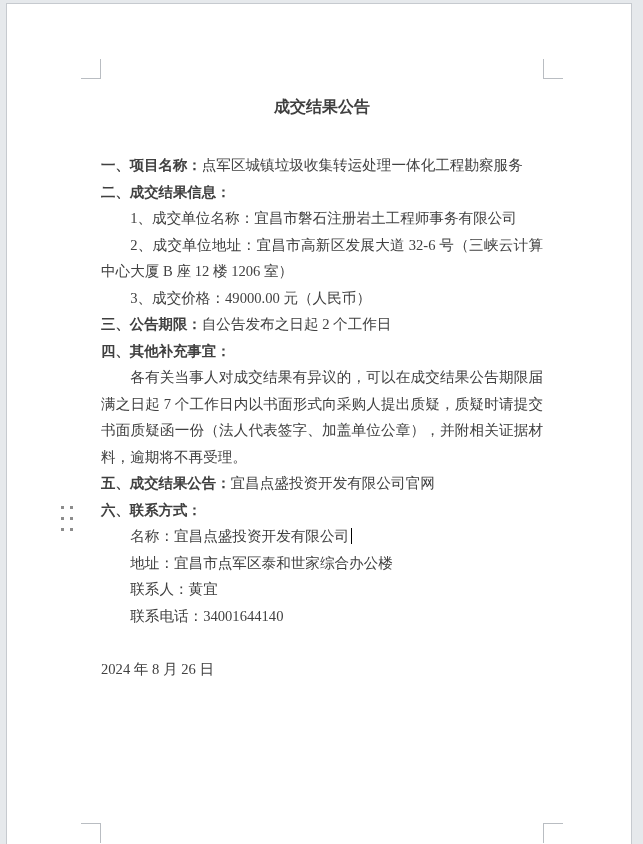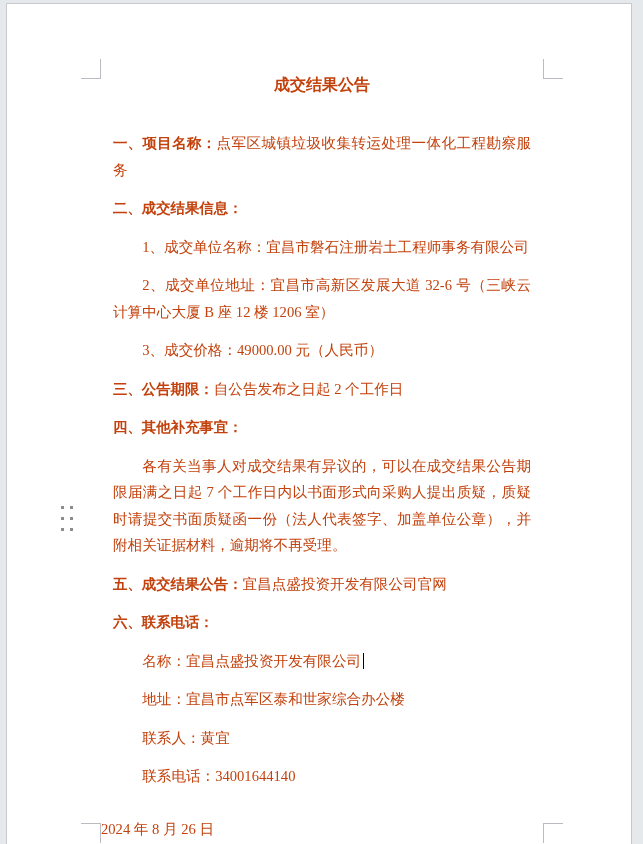--- a/index.html
+++ b/index.html
@@ -17,33 +17,33 @@
     border:1px solid #c6cacf;
     box-sizing:border-box;
   }
   
   .crop { position:absolute; width:19px; height:19px; z-index:3; }
   .crop.tl { left:81px;  top:59px;  border-right:1px solid #b9bdc2; border-bottom:1px solid #b9bdc2; }
   .crop.tr { left:543px; top:59px;  border-left:1px solid #b9bdc2;  border-bottom:1px solid #b9bdc2; }
   .crop.bl { left:81px;  top:823px; border-right:1px solid #b9bdc2; border-top:1px solid #b9bdc2; }
   .crop.br { left:543px; top:823px; border-left:1px solid #b9bdc2;  border-top:1px solid #b9bdc2; }
   .content {
-    position:absolute; left:101px; top:72px; width:442px;
-    color:#c2410c;
+    position:absolute; left:101px; top:94px; width:442px;
+    color:#404040;
     z-index:2;
   }
   .doc-title {
     font-family:"Liberation Sans","DejaVu Sans",sans-serif;
     font-weight:bold;
     font-size:16px; line-height:20px;
     text-align:center;
     margin:3px 0 35px 0;
   }
   .doc-body p {
-    margin:12px;
+    margin:0;
     font-size:14.6px;
     line-height:26.5px;
     text-align:justify;
   }
   .doc-body p.ind { text-indent:2em; }
   .doc-body .lbl {
     font-weight:bold;
     font-family:"Liberation Sans","DejaVu Sans",sans-serif;
     font-size:14.4px;
   }
@@ -95,20 +95,20 @@
   <div class="doc-body">
       <p><span class="lbl">一、项目名称：</span><span class="txt">点军区城镇垃圾收集转运处理一体化工程勘察服务</span></p>
       <p><span class="lbl">二、成交结果信息：</span></p>
       <p class="ind"><span class="txt">1、成交单位名称：宜昌市磐石注册岩土工程师事务有限公司</span></p>
       <p class="ind"><span class="txt">2、成交单位地址：宜昌市高新区发展大道 32-6 号（三峡云计算中心大厦 B 座 12 楼 1206 室）</span></p>
       <p class="ind"><span class="txt">3、成交价格：49000.00 元（人民币）</span></p>
       <p><span class="lbl">三、公告期限：</span><span class="txt">自公告发布之日起 2 个工作日</span></p>
       <p><span class="lbl">四、其他补充事宜：</span></p>
       <p class="ind"><span class="txt">各有关当事人对成交结果有异议的，可以在成交结果公告期限届满之日起 7 个工作日内以书面形式向采购人提出质疑，质疑时请提交书面质疑函一份（法人代表签字、加盖单位公章），并附相关证据材料，逾期将不再受理。</span></p>
       <p><span class="lbl">五、成交结果公告：</span><span class="txt">宜昌点盛投资开发有限公司官网</span></p>
-      <p><span class="lbl">六、联系电话：</span></p>
+      <p><span class="lbl">六、联系方式：</span></p>
       <p class="ind"><span class="txt">名称：宜昌点盛投资开发有限公司</span><span class="caret"></span></p>
       <p class="ind"><span class="txt">地址：宜昌市点军区泰和世家综合办公楼</span></p>
       <p class="ind"><span class="txt">联系人：黄宜</span></p>
       <p class="ind"><span class="txt">联系电话：34001644140</span></p>
     </div>
   <div class="date-line">2024 年 8 月 26 日</div>
 </div>
 
 </body></html>

